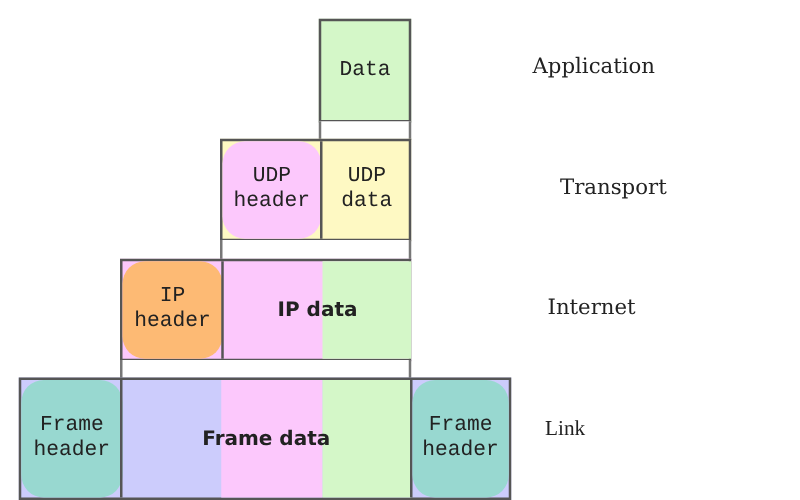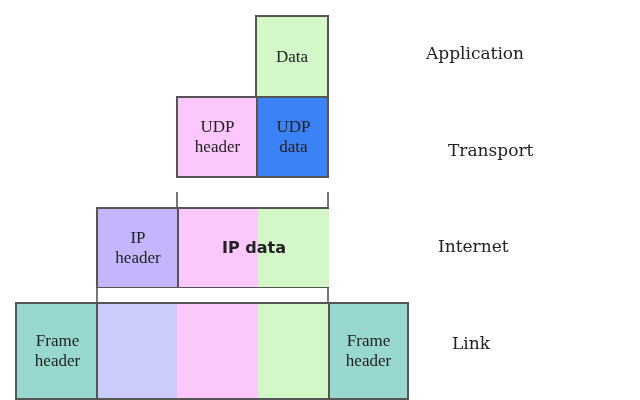--- a/index.html
+++ b/index.html
@@ -1,49 +1,49 @@
 <!DOCTYPE html>
 <html><head>
 <meta charset="utf-8">
 <style>
   html, body { margin:0; padding:0; background:#ffffff; }
   body { width:640px; height:400px; position:relative; overflow:hidden; }
   .box { position:absolute; box-sizing:border-box; border:2px solid #555; }
   .cell { position:absolute; box-sizing:border-box; display:flex; align-items:center; justify-content:center; text-align:center; color:#222; line-height:1.15; }
-  .serif { font-family:Liberation Serif, serif; font-size:17px; }
+  .serif { font-family:Liberation Mono, monospace; font-size:17px;border-radius:18px; }
   .sans { font-family:"DejaVu Sans", sans-serif; font-size:16px;font-weight:bold; }
   .gap { position:absolute; box-sizing:border-box; border-left:2px solid #777; border-right:2px solid #777; background:#fff; }
   .layer { position:absolute; font-family:"DejaVu Serif", serif; font-size:17px; color:#222;text-align:center; }
   .vline { position:absolute; width:2px; background:#555; }
 </style>
 </head>
 <body>
 
 <div class="box" style="left:255px; top:15px; width:74px; height:83px; background:#d4f7c8;">
   <div class="cell serif" style="left:0; top:0; width:100%; height:100%;">Data</div>
 </div>
 <div class="gap" style="left:255px; top:97px; width:74px; height:15px;"></div>
 <div class="layer" style="left:426px; top:43px;">Application</div>
 
-<div class="box" style="left:176px; top:96px; width:153px; height:82px; background:#3b82f6;">
+<div class="box" style="left:176px; top:111px; width:153px; height:82px; background:#fef9c3;">
   <div class="cell serif" style="left:0; top:0; width:79px; height:100%; background:#fcc8fc; flex-direction:column;">
     <span>UDP</span>
     <span>header</span>
   </div>
   <div class="vline" style="left:78px; top:0; height:100%;"></div>
   <div class="cell serif" style="left:80px; top:0; width:71px; height:100%; flex-direction:column;">
     <span>UDP</span>
     <span>data</span>
   </div>
 </div>
 <div class="gap" style="left:176px; top:192px; width:153px; height:16px;"></div>
 <div class="layer" style="left:430px; top:140px;margin-left:18px;">Transport</div>
 
 <div class="box" style="left:96px; top:207px; width:233px; height:82px; background:#fcc8fc;">
-  <div class="cell serif" style="left:0; top:0; width:80px; height:100%; background:#c4b5fd; flex-direction:column;">
+  <div class="cell serif" style="left:0; top:0; width:80px; height:100%; background:#fdba74; flex-direction:column;">
     <span>IP</span>
     <span>header</span>
   </div>
   <div class="vline" style="left:79px; top:0; height:100%;"></div>
   <div style="position:absolute; left:160px; top:0; width:71px; height:100%; background:#d4f7c8;"></div>
   <div class="cell sans" style="left:81px; top:0; width:150px; height:100%;">IP data</div>
 </div>
 <div class="gap" style="left:96px; top:288px; width:233px; height:15px;"></div>
 <div class="layer" style="left:438px; top:236px;">Internet</div>
 
@@ -53,14 +53,15 @@
     <span>header</span>
   </div>
   <div class="vline" style="left:79px; top:0; height:100%;"></div>
   <div style="position:absolute; left:160px; top:0; width:81px; height:100%; background:#fcc8fc;"></div>
   <div style="position:absolute; left:241px; top:0; width:71px; height:100%; background:#d4f7c8;"></div>
   <div class="vline" style="left:311px; top:0; height:100%;"></div>
   <div class="cell serif" style="left:313px; top:0; width:77px; height:100%; background:#98d8d0; flex-direction:column;">
     <span>Frame</span>
     <span>header</span>
   </div>
+  <div class="cell sans" style="left:81px; top:0; width:230px; height:100%;">Frame data</div>
 </div>
-<div class="layer" style="left:452px; top:333px;">Link</div>
+<div class="layer" style="left:436px; top:333px;font-family:Liberation Serif, serif;">Link</div>
 
 </body></html>

